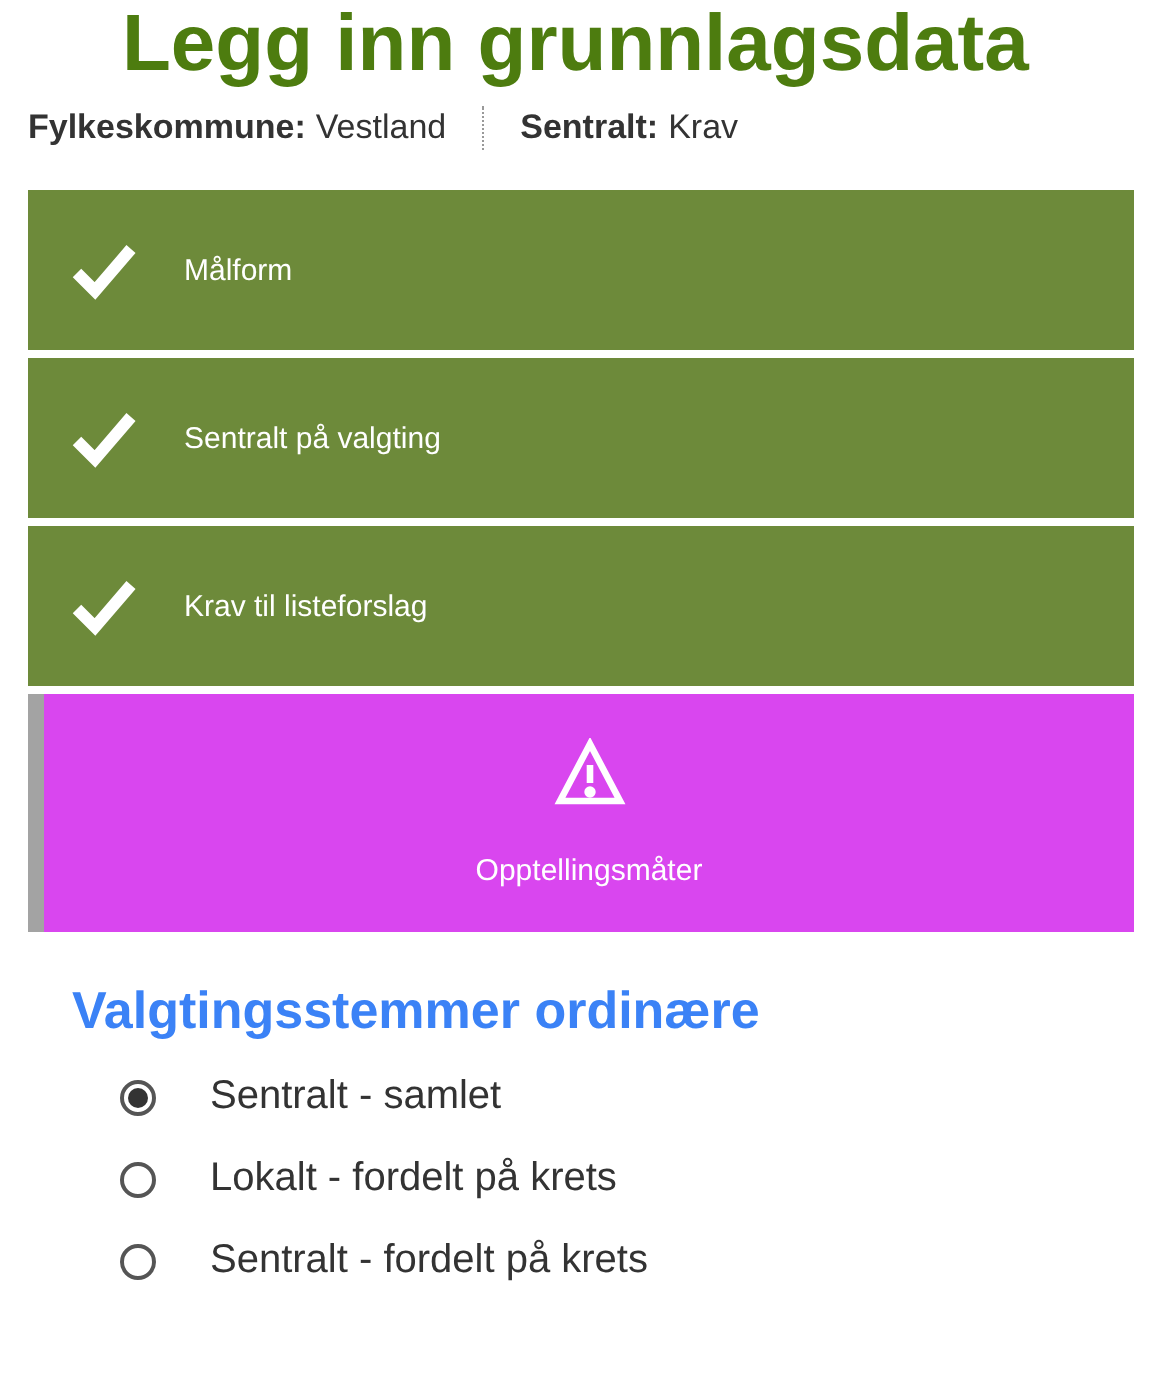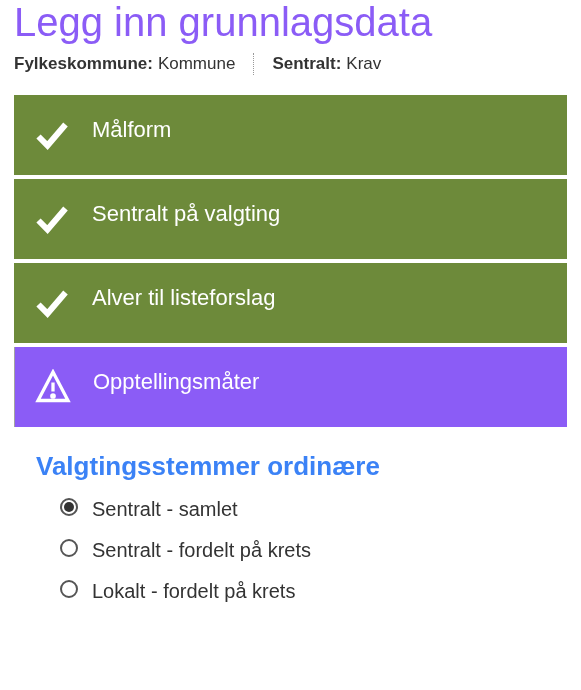--- a/index.html
+++ b/index.html
@@ -8,23 +8,24 @@
       padding: 0;
     }
     body {
       font-family: Arial, Helvetica, sans-serif;
       width: 581px;
       background: #fff;
       color: #333;
     }
     .page-title {
       font-size: 40px;
-      font-weight: 400;
-      color: #8b5cf6;
+      font-weight: 700;
+      color: #4d7c0f;
       padding: 0 14px 8px 14px;
+      margin-left: 47px;
     }
     .meta-row {
       display: flex;
       align-items: center;
       padding: 0 14px 20px 14px;
       font-size: 17px;
       color: #333;
     }
     .meta-item {
       display: flex;
@@ -40,33 +41,35 @@
     .meta-divider {
       border-left: 1px dotted #999;
       height: 22px;
       margin: 0 18px;
     }
     .steps {
       padding: 0 14px;
     }
     .step {
       display: flex;
+      align-items: center;
       gap: 22px;
       padding: 22px 20px;
       margin-bottom: 4px;
-      font-size: 22px;
+      font-size: 15px;
       color: #fff;
       cursor: pointer;
     }
     .step.completed {
       background: #6d8a3a;
     }
     .step.active {
-      background: #8b5cf6;
-      border-left: 1px solid #a3a3a3;
+      background: #d946ef;
+      border-left: 8px solid #a3a3a3;
+      flex-direction: column;
     }
     .step-icon {
       flex-shrink: 0;
       width: 36px;
       height: 36px;
       display: flex;
       align-items: center;
       justify-content: center;
     }
     .step-icon svg {
@@ -83,22 +86,22 @@
       margin-bottom: 16px;
     }
     .radio-group {
       display: flex;
       flex-direction: column;
       gap: 18px;
       padding-left: 24px;
     }
     .radio-option {
       display: flex;
-      align-items: flex-start;
-      gap: 14px;
+      align-items: center;
+      gap: 27px;
       font-size: 20px;
       color: #333;
       cursor: pointer;
     }
     .radio-circle {
       width: 18px;
       height: 18px;
       border: 2px solid #555;
       border-radius: 50%;
       display: flex;
@@ -116,21 +119,21 @@
     }
   </style>
 </head>
 <body>
 
 <h1 class="page-title">Legg inn grunnlagsdata</h1>
 
 <div class="meta-row">
   <div class="meta-item">
     <span class="meta-label">Fylkeskommune:</span>
-    <span class="meta-value">Kommune</span>
+    <span class="meta-value">Vestland</span>
   </div>
   <div class="meta-divider"></div>
   <div class="meta-item">
     <span class="meta-label">Sentralt:</span>
     <span class="meta-value">Krav</span>
   </div>
 </div>
 
 <div class="steps">
 
@@ -151,21 +154,21 @@
     </span>
     <span>Sentralt på valgting</span>
   </div>
 
   <div class="step completed">
     <span class="step-icon">
       <svg viewBox="0 0 24 24" fill="none" stroke="#fff" stroke-width="4">
         <polyline points="3,13 9,19 21,5"></polyline>
       </svg>
     </span>
-    <span>Alver til listeforslag</span>
+    <span>Krav til listeforslag</span>
   </div>
 
   <div class="step active">
     <span class="step-icon">
       <svg viewBox="0 0 24 24" fill="none" stroke="#fff" stroke-width="2.2">
         <polygon points="12,2 22,21 2,21"></polygon>
         <line x1="12" y1="9" x2="12" y2="15"></line>
         <circle cx="12" cy="18" r="0.8" fill="#fff"></circle>
       </svg>
     </span>
@@ -179,22 +182,22 @@
 
   <div class="radio-group">
 
     <label class="radio-option">
       <span class="radio-circle checked"></span>
       <span>Sentralt - samlet</span>
     </label>
 
     <label class="radio-option">
       <span class="radio-circle"></span>
+      <span>Lokalt - fordelt på krets</span>
+    </label>
+
+    <label class="radio-option">
+      <span class="radio-circle"></span>
       <span>Sentralt - fordelt på krets</span>
     </label>
 
-    <label class="radio-option">
-      <span class="radio-circle"></span>
-      <span>Lokalt - fordelt på krets</span>
-    </label>
-
   </div>
 </div>
 
 </body></html>

